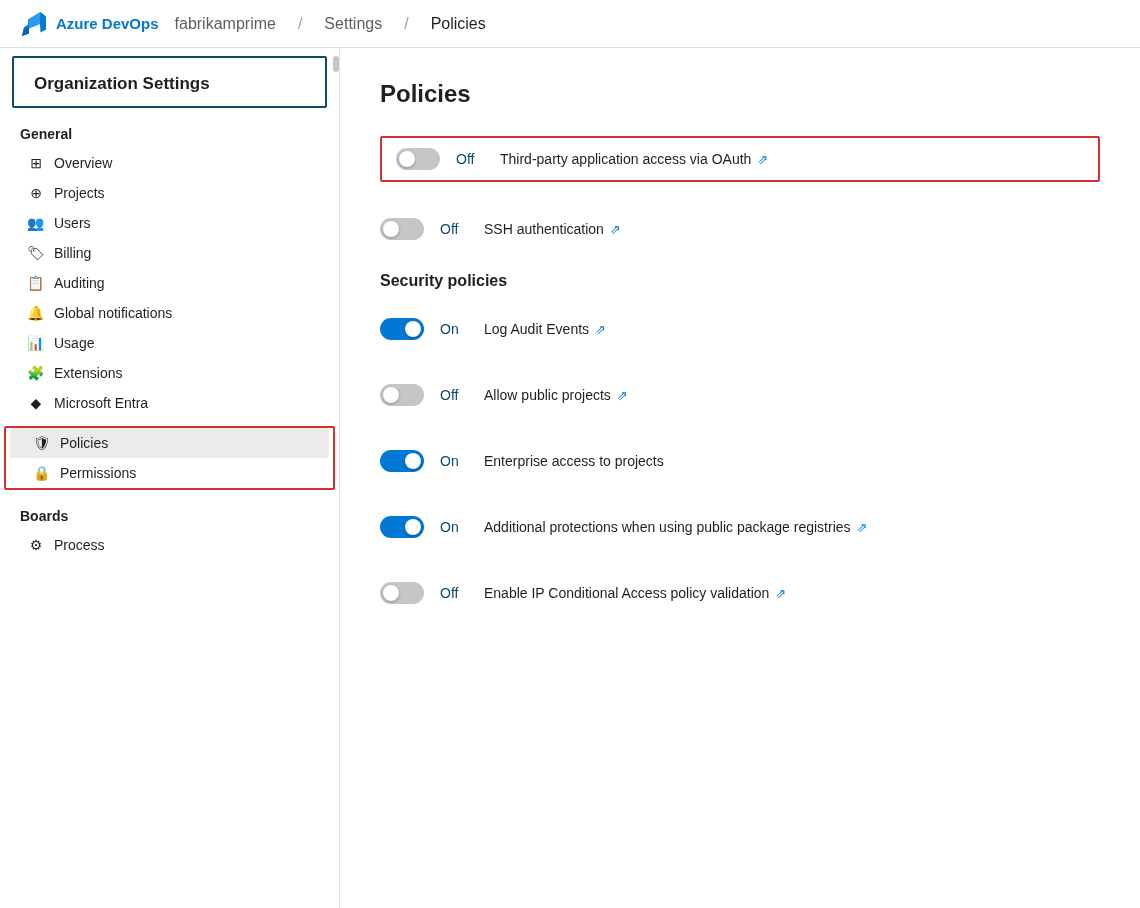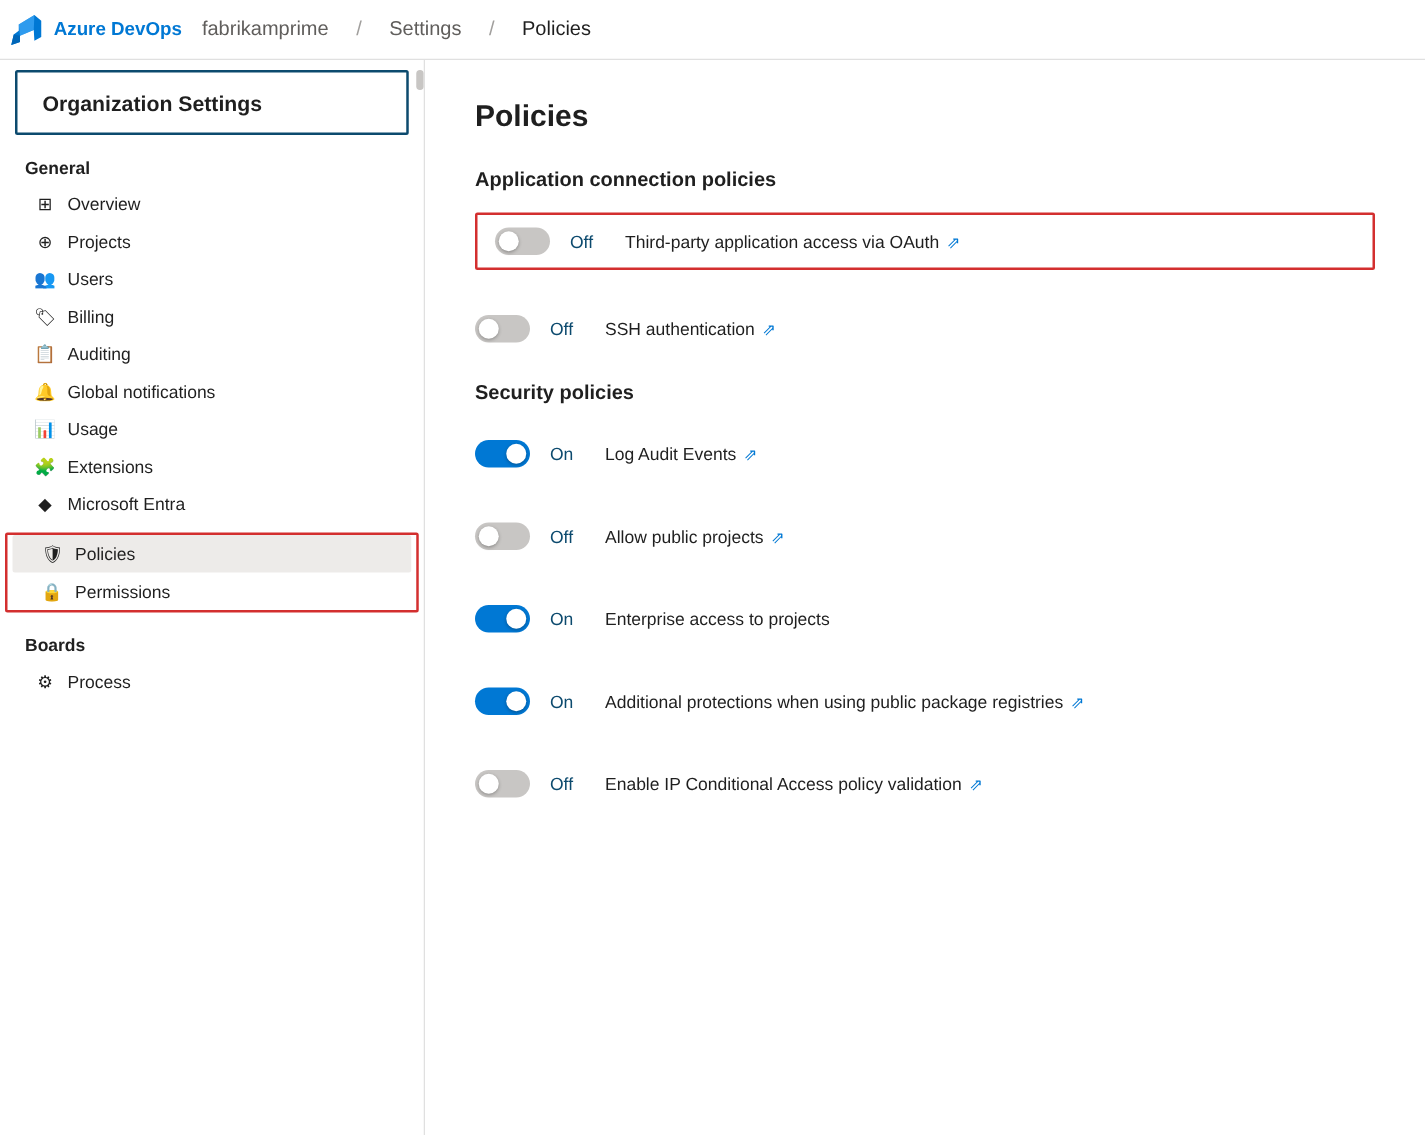--- a/index.html
+++ b/index.html
@@ -2,21 +2,21 @@
 <html><head>
   <meta charset="utf-8">
   <style>
     * { box-sizing: border-box; margin: 0; padding: 0; }
     body { font-family: -apple-system, BlinkMacSystemFont, 'Segoe UI', sans-serif; font-size: 14px; color: #1f1f1f; background: #fff; display: flex; flex-direction: column; height: 908px; overflow: hidden; }
 
     
     .topbar {
       display: flex;
       align-items: center;
-      padding: 0 7px;
+      padding: 0 20px;
       height: 48px;
       border-bottom: 1px solid #e0e0e0;
       background: #fff;
       flex-shrink: 0;
     }
     .topbar-logo {
       display: flex;
       align-items: center;
       gap: 8px;
       margin-right: 16px;
@@ -279,21 +279,20 @@
       <span class="icon-placeholder">⚙</span>
       <span>Process</span>
     </div>
 
   </div>
 
   <div class="content">
 
     <h1 class="page-title">Policies</h1>
 
-    <div class="section-title">Application connection policies</div>
 
     <div class="policy-row highlighted">
       <label class="toggle">
         <div class="toggle-track">
           <div class="toggle-thumb"></div>
         </div>
       </label>
       <span class="toggle-label">Off</span>
       <span class="policy-text-wrap">
         <span class="policy-text">Third-party application access via OAuth</span>

